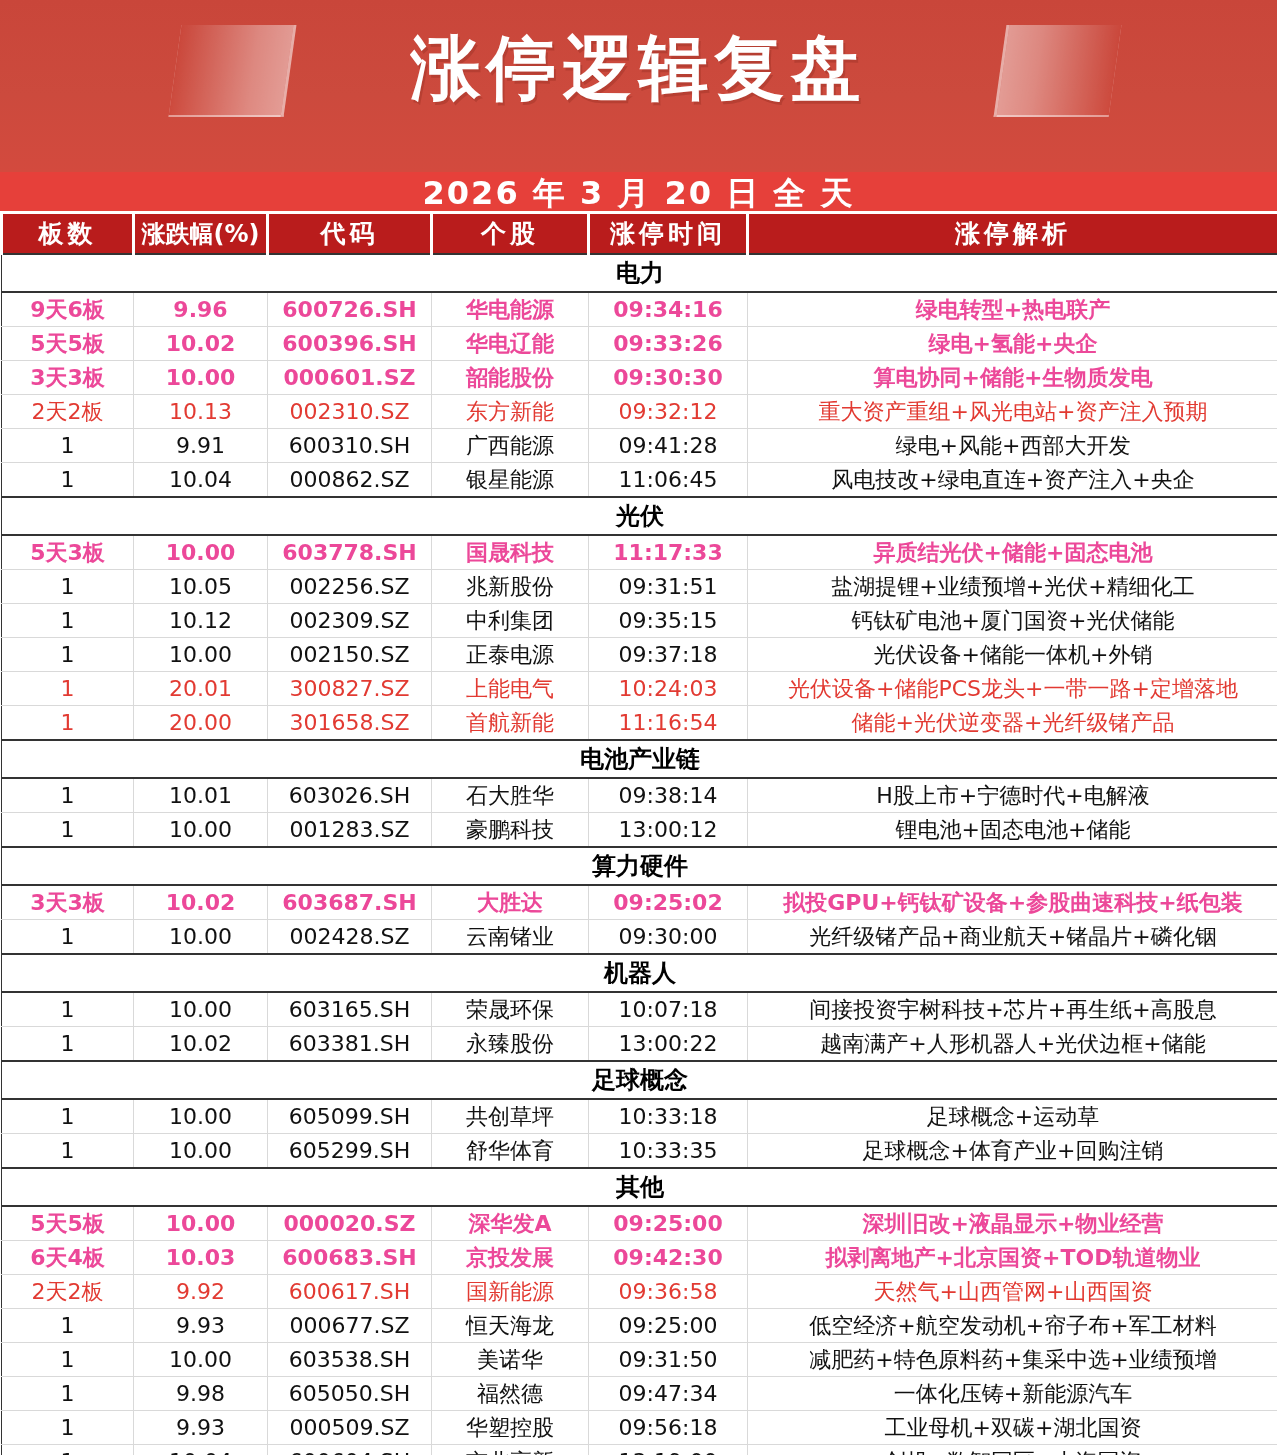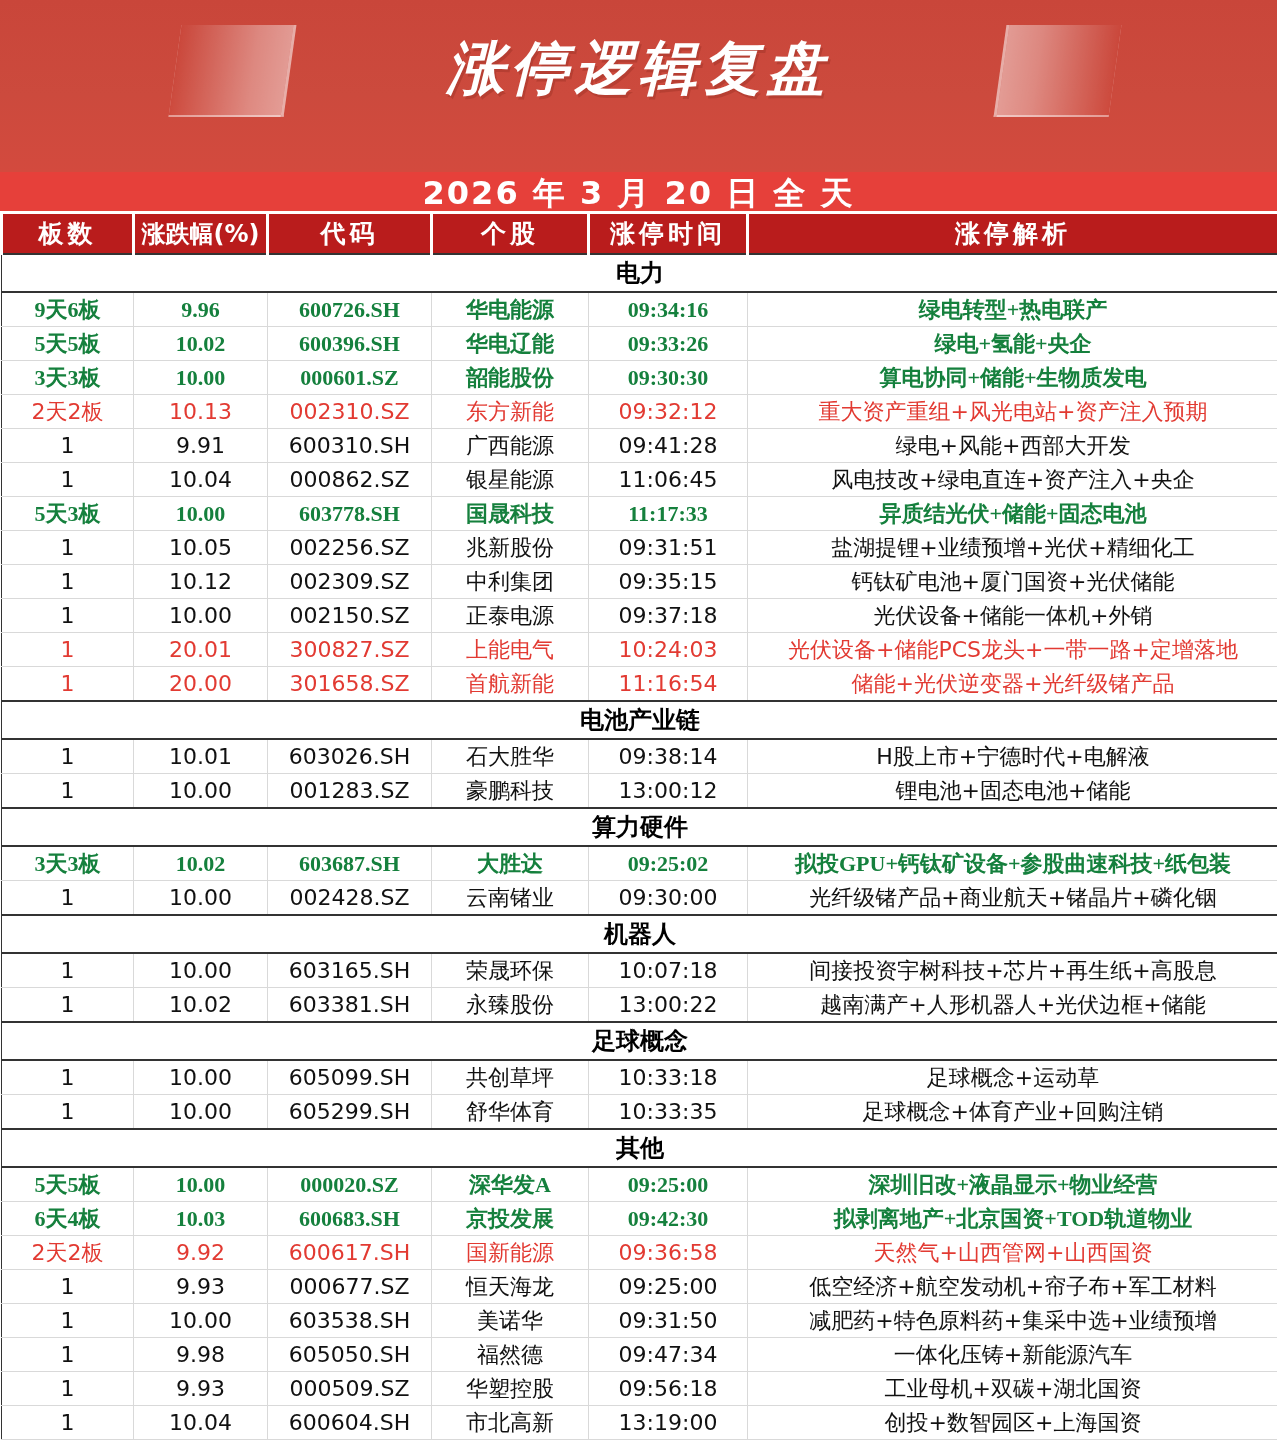--- a/index.html
+++ b/index.html
@@ -12,21 +12,21 @@
   .banner .sheen-left, .banner .sheen-right {
     position: absolute; top: 25px; width: 115px; height: 92px;
     transform: skewX(-8deg);
     border-right: 3px solid rgba(255,255,255,0.55);
     border-bottom: 2px solid rgba(255,255,255,0.45);
   }
   .banner .sheen-left { left: 175px; background: linear-gradient(90deg, rgba(255,255,255,0) 0%, rgba(255,255,255,0.35) 70%, rgba(255,255,255,0.45) 100%); }
   .banner .sheen-right { left: 1000px; border-right: none; border-left: 3px solid rgba(255,255,255,0.55); background: linear-gradient(90deg, rgba(255,255,255,0.45) 0%, rgba(255,255,255,0.35) 30%, rgba(255,255,255,0) 100%); }
   .banner .title {
     position: absolute; left: 0; right: 0; top: 18px; text-align: center;
-    font-size: 58px; font-weight: bold; font-style: italic; color: #ffffff;
+    font-size: 70px; font-weight: bold; color: #ffffff;
     letter-spacing: 6px; line-height: 100px;
     text-shadow: 2px 3px 0 rgba(120,30,20,0.25);
   }
   .date-bar {
     height: 42px; background: #e6403a; color: #ffffff;
     text-align: center; font-size: 32px; font-weight: bold; line-height: 42px;
     letter-spacing: 2px; border-bottom: 3px solid #ffffff;
   }
   table { border-collapse: collapse; width: 1277px; table-layout: fixed; }
   col.c1 { width: 132px; } col.c2 { width: 134px; } col.c3 { width: 164px; }
@@ -41,21 +41,21 @@
     height: 33px; text-align: center; font-size: 22px; line-height: 33px;
     border: 1px solid #d9d9d9; white-space: nowrap; overflow: hidden;
   }
   tbody td:first-child { border-left: 1px solid #333; }
   tbody td:last-child { border-right: 1px solid #333; }
   tr.section td {
     height: 38px; font-weight: bold; font-size: 24px; color: #000;
     border-top: 2px solid #333; border-bottom: 2px solid #333;
     border-left: 1px solid #333; border-right: 1px solid #333; margin-top: 24px;
   }
-  tr.hot td { color: #15803d; font-weight: bold; font-family: Liberation Serif, serif; }
+  tr.hot td { color: #ec4899; font-weight: bold; }
   tr.warm td { color: #e23a32; font-weight: normal; }
   tr.normal td { color: #111; }
   tr.last td { border-bottom: 1px solid #d9d9d9; }
 </style>
 </head>
 <body>
 
 <div class="banner">
   <div class="sheen-left"></div>
   <div class="sheen-right"></div>
@@ -127,20 +127,23 @@
         <td>绿电+风能+西部大开发</td>
       </tr>
       <tr class="normal last">
         <td>1</td>
         <td>10.04</td>
         <td>000862.SZ</td>
         <td>银星能源</td>
         <td>11:06:45</td>
         <td>风电技改+绿电直连+资产注入+央企</td>
       </tr>
+      <tr class="section">
+        <td colspan="6">光伏</td>
+      </tr>
       <tr class="hot">
         <td>5天3板</td>
         <td>10.00</td>
         <td>603778.SH</td>
         <td>国晟科技</td>
         <td>11:17:33</td>
         <td>异质结光伏+储能+固态电池</td>
       </tr>
       <tr class="normal">
         <td>1</td>

